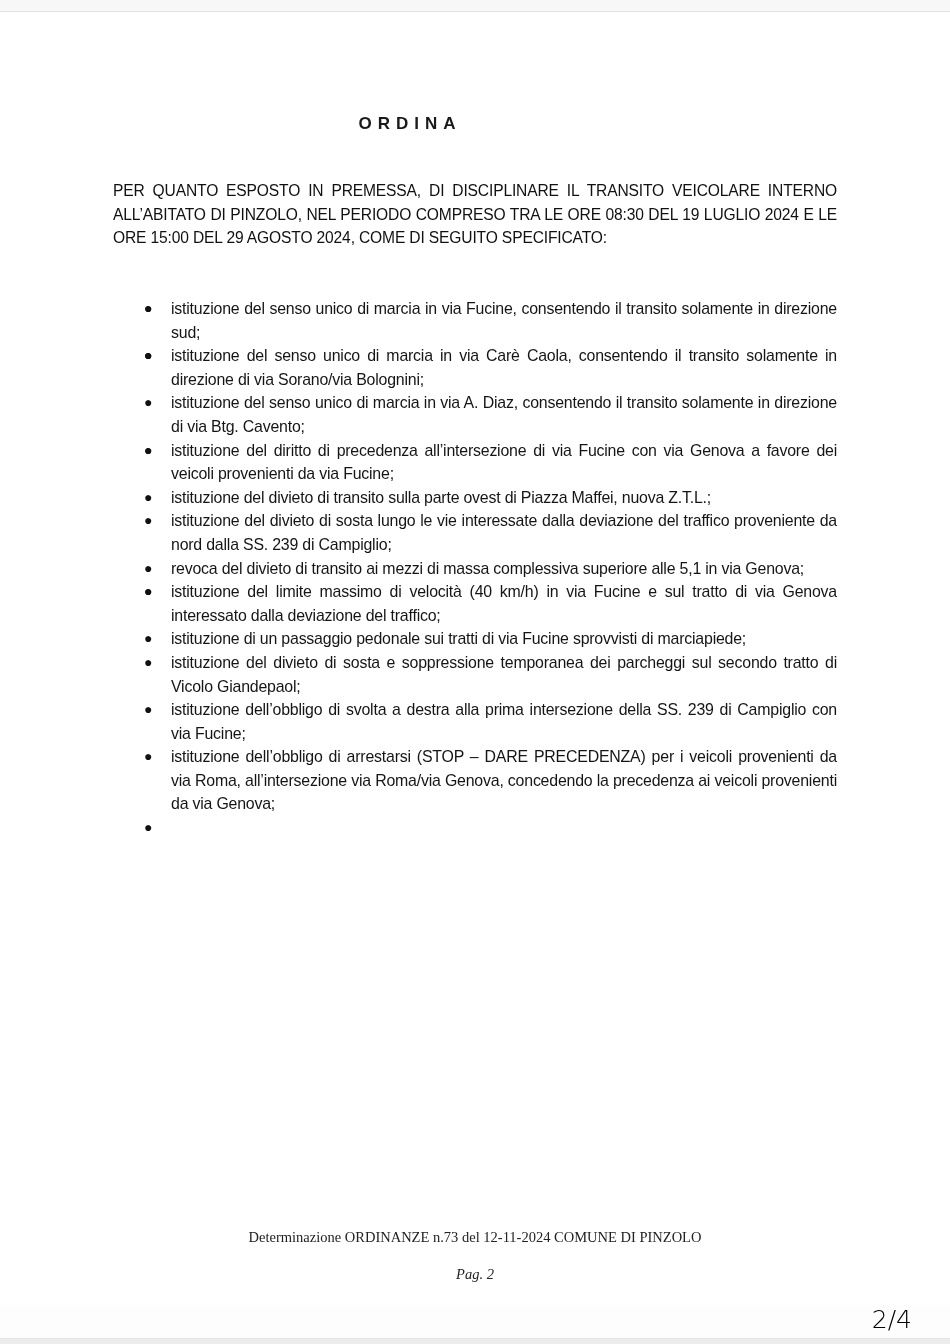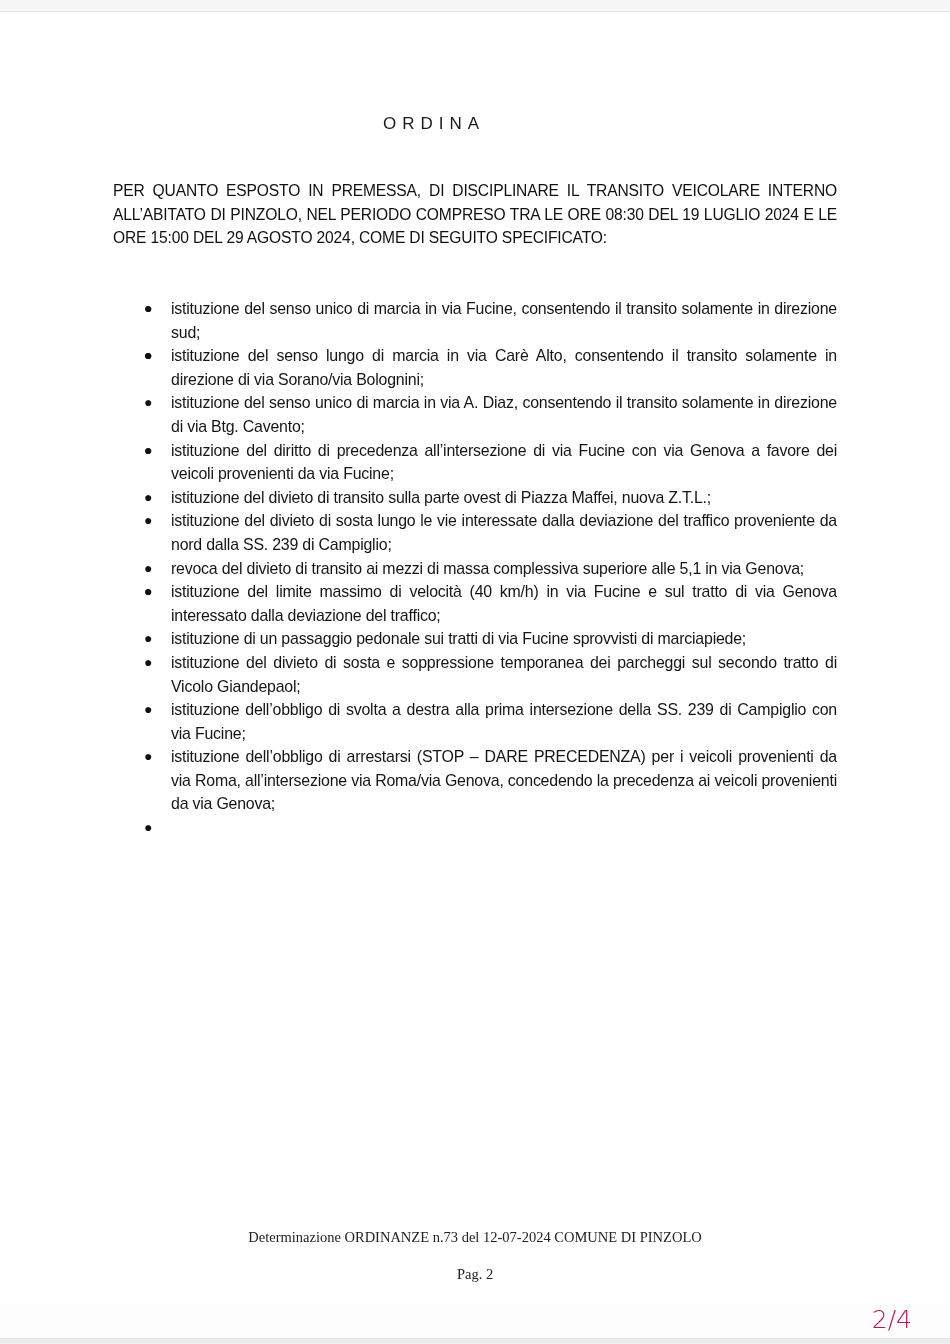--- a/index.html
+++ b/index.html
@@ -37,25 +37,24 @@
       height: 6px;
       background: #ececec;
       border-top: 1px solid #e4e4e4;
     }
     .title {
       position: absolute;
       top: 114px;
       left: 0;
       width: 820px;
       text-align: center;
-      font-weight: normal;
+      font-weight: bold;
       font-size: 17px;
       letter-spacing: 6px;
       color: #1a1a1a;
-      padding-left: 24px;
     }
     .preamble {
       position: absolute;
       left: 113px;
       top: 179px;
       width: 724px;
       font-family: "Liberation Sans Narrow", "Liberation Sans", sans-serif;
       font-weight: normal;
       font-size: 15.6px;
       line-height: 23.5px;
@@ -104,61 +103,62 @@
     }
     .footer-page {
       position: absolute;
       left: 0;
       top: 1266px;
       width: 950px;
       text-align: center;
       font-family: "Liberation Serif", "DejaVu Serif", serif;
       font-size: 14.5px;
       color: #222;
+      font-style: italic;
     }
     .page-indicator {
       position: absolute;
       right: 38px;
       top: 1305px;
       font-family: "DejaVu Sans", sans-serif;
       font-size: 25px;
       font-weight: 300;
-      color: #be185d;
+      color: #000000;
     }
   </style>
 </head>
 <body>
 
 <div class="top-bar"></div>
 
 <div class="page"></div>
 
 <div class="title">ORDINA</div>
 
 <div class="preamble">PER QUANTO ESPOSTO IN PREMESSA, DI DISCIPLINARE IL TRANSITO VEICOLARE INTERNO ALL’ABITATO DI PINZOLO, NEL PERIODO COMPRESO TRA LE ORE 08:30 DEL 19 LUGLIO 2024 E LE ORE 15:00 DEL 29 AGOSTO 2024, COME DI SEGUITO SPECIFICATO:</div>
 
 <ul class="items" id="items-list">
     <li class="item"><span class="bullet">●</span></li>
     <li class="item"><span class="bullet">●</span><span>istituzione del senso unico di marcia in via Fucine, consentendo il transito solamente in direzione sud;</span></li>
     <li class="item"><span class="bullet">●</span></li>
     <li class="item"><span class="bullet">●</span></li>
-    <li class="item"><span class="bullet">●</span><span>istituzione del senso lungo di marcia in via Carè Alto, consentendo il transito solamente in direzione di via Sorano/via Bolognini;</span></li>
+    <li class="item"><span class="bullet">●</span><span>istituzione del senso unico di marcia in via Carè Caola, consentendo il transito solamente in direzione di via Sorano/via Bolognini;</span></li>
     <li class="item"><span class="bullet">●</span><span>istituzione del senso unico di marcia in via A. Diaz, consentendo il transito solamente in direzione di via Btg. Cavento;</span></li>
     <li class="item"><span class="bullet">●</span></li>
     <li class="item"><span class="bullet">●</span><span>istituzione del diritto di precedenza all’intersezione di via Fucine con via Genova a favore dei veicoli provenienti da via Fucine;</span></li>
     <li class="item"><span class="bullet">●</span><span>istituzione del divieto di transito sulla parte ovest di Piazza Maffei, nuova Z.T.L.;</span></li>
     <li class="item"><span class="bullet">●</span><span>istituzione del divieto di sosta lungo le vie interessate dalla deviazione del traffico proveniente da nord dalla SS. 239 di Campiglio;</span></li>
     <li class="item"><span class="bullet">●</span><span>revoca del divieto di transito ai mezzi di massa complessiva superiore alle 5,1 in via Genova;</span></li>
     <li class="item"><span class="bullet">●</span></li>
     <li class="item"><span class="bullet">●</span><span>istituzione del limite massimo di velocità (40 km/h) in via Fucine e sul tratto di via Genova interessato dalla deviazione del traffico;</span></li>
     <li class="item"><span class="bullet">●</span><span>istituzione di un passaggio pedonale sui tratti di via Fucine sprovvisti di marciapiede;</span></li>
     <li class="item"><span class="bullet">●</span><span>istituzione del divieto di sosta e soppressione temporanea dei parcheggi sul secondo tratto di Vicolo Giandepaol;</span></li>
     <li class="item"><span class="bullet">●</span><span>istituzione dell’obbligo di svolta a destra alla prima intersezione della SS. 239 di Campiglio con via Fucine;</span></li>
     <li class="item"><span class="bullet">●</span><span>istituzione dell’obbligo di arrestarsi (STOP – DARE PRECEDENZA) per i veicoli provenienti da via Roma, all’intersezione via Roma/via Genova, concedendo la precedenza ai veicoli provenienti da via Genova;</span></li>
     <li class="item"><span class="bullet">●</span></li>
   </ul>
 
-<div class="footer-line">Determinazione ORDINANZE n.73 del 12-07-2024 COMUNE DI PINZOLO</div>
+<div class="footer-line">Determinazione ORDINANZE n.73 del 12-11-2024 COMUNE DI PINZOLO</div>
 <div class="footer-page">Pag. 2</div>
 
 <div class="page-indicator">2/4</div>
 
 <div class="bottom-bar"></div>
 
 </body></html>

